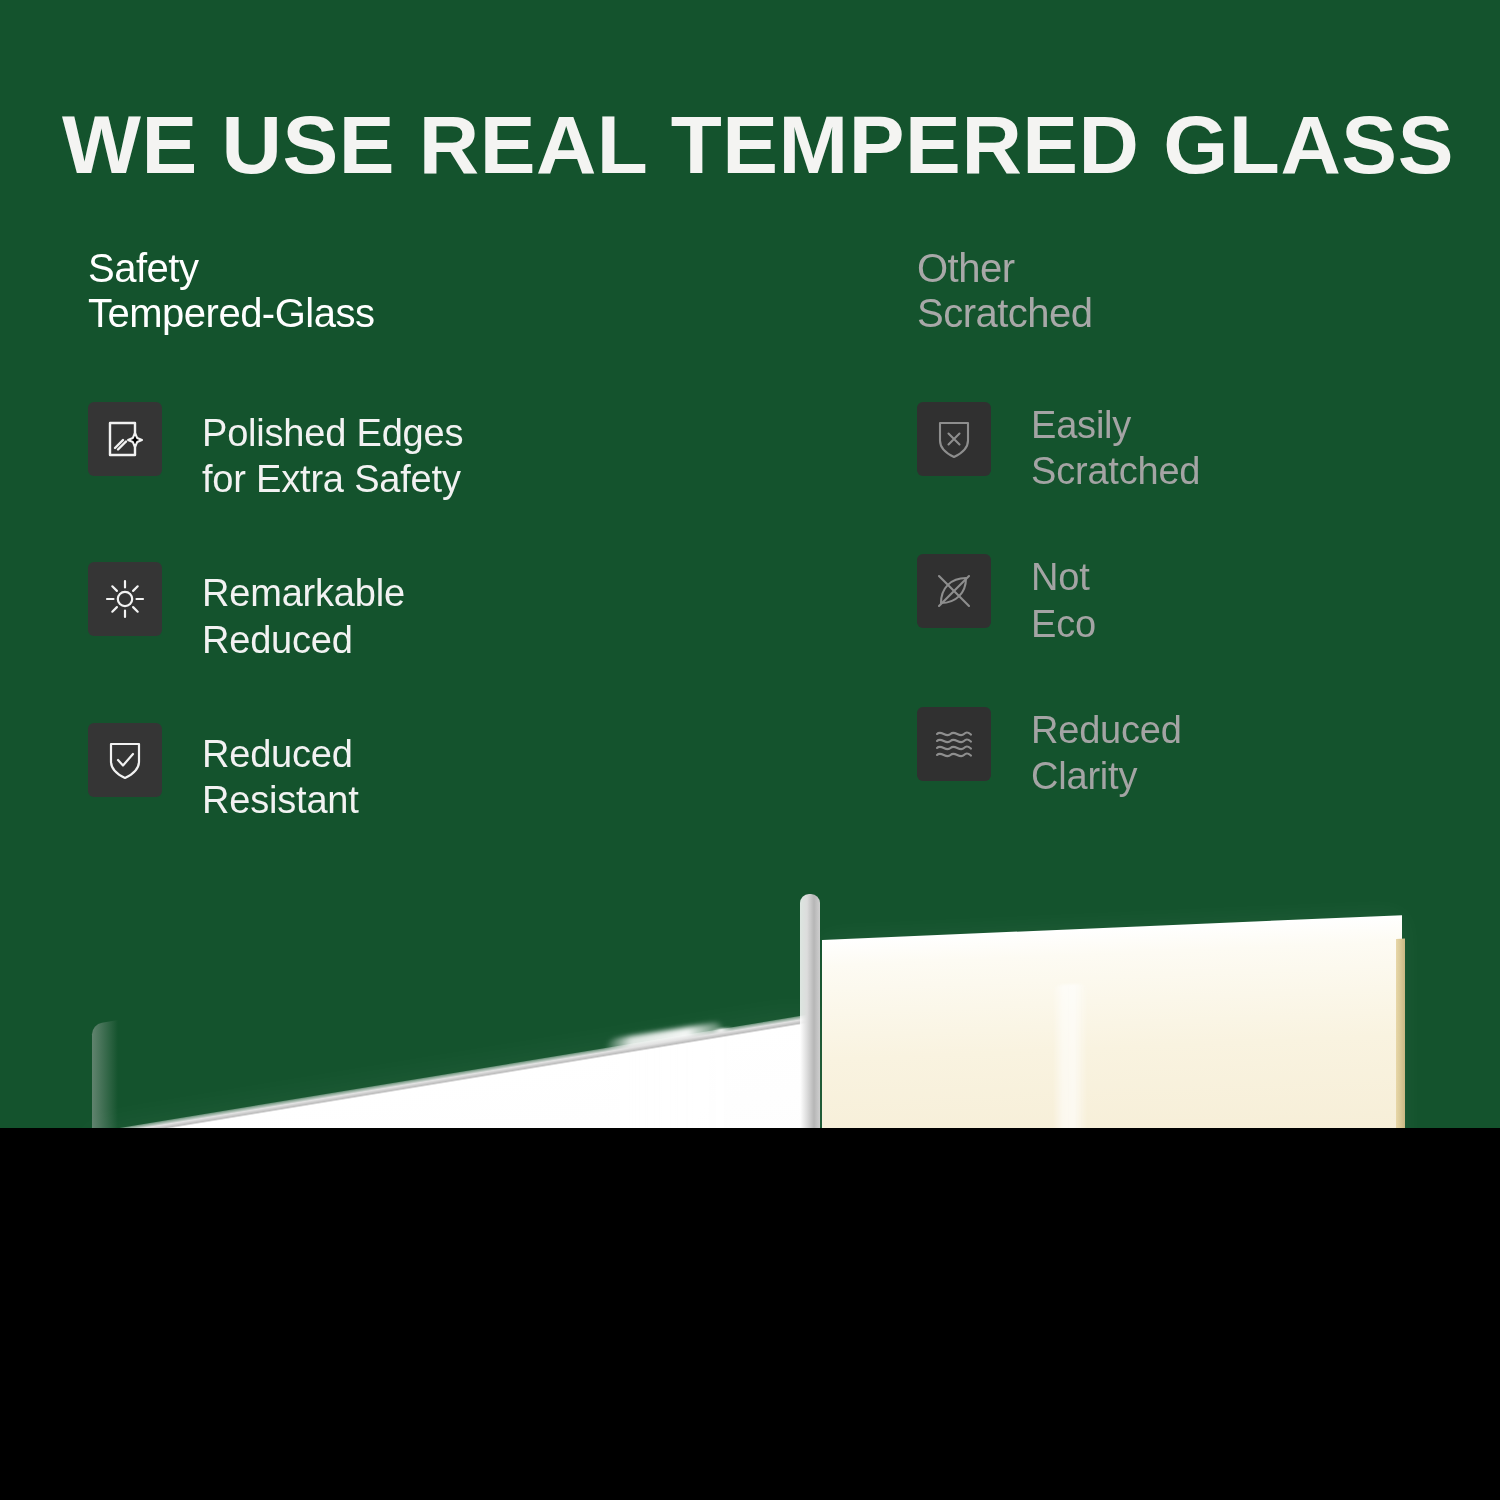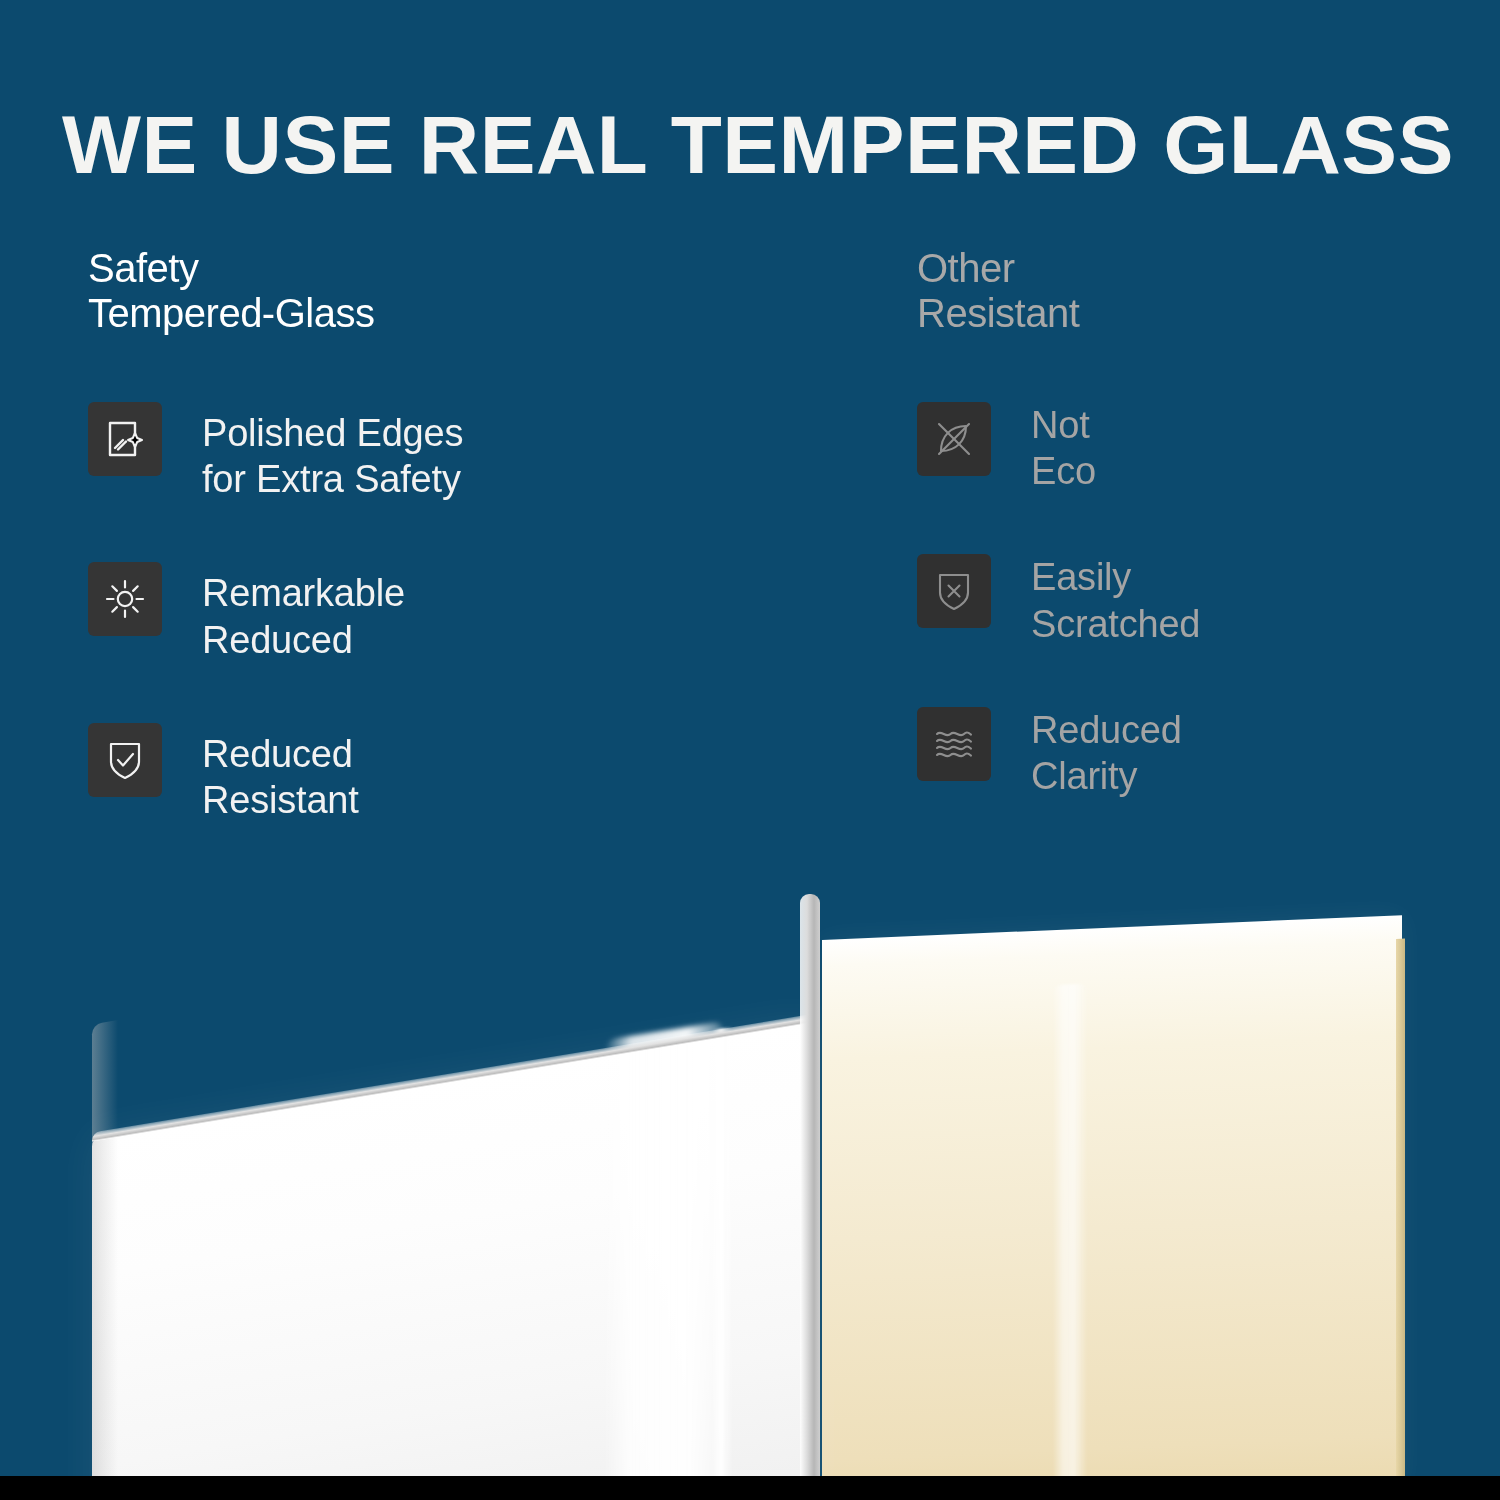--- a/index.html
+++ b/index.html
@@ -6,22 +6,22 @@
   html, body {
     margin: 0;
     padding: 0;
     background: #000;
   }
   * { box-sizing: border-box; }
 
   #page {
     position: relative;
     width: 1500px;
-    height: 1476px;
-    background: #0c4a6e;
+    height: 1128px;
+    background: #14532d;
     overflow: hidden;
     font-family: "Liberation Sans", "DejaVu Sans", sans-serif;
     -webkit-font-smoothing: antialiased;
   }
 
   
   #headline {
     position: absolute;
     left: 62px;
     top: 42px;
@@ -295,45 +295,45 @@
         </span>
         <span class="feature-label">Reduced
 Resistant</span>
       </li>
 
     </ul>
   </div>
 
   <div class="column" id="col-right">
     <div class="col-title">Other
-Resistant</div>
+Scratched</div>
 
     <ul class="feature-list">
+
+      <li class="feature">
+        <span class="feature-icon">
+          <svg width="42" height="42" viewBox="0 0 42 42" fill="none" stroke-width="2.1" stroke-linecap="round" stroke-linejoin="round">
+            <path d="M7 5 H35 V22.5 C35 30.5 28.5 35.5 21 39 C13.5 35.5 7 30.5 7 22.5 Z"></path>
+            <path d="M15.5 15.5 L26.5 26.5 M26.5 15.5 L15.5 26.5"></path>
+          </svg>
+        </span>
+        <span class="feature-label">Easily
+Scratched</span>
+      </li>
 
       <li class="feature">
         <span class="feature-icon">
           <svg width="42" height="42" viewBox="0 0 42 42" fill="none" stroke-width="2.1" stroke-linecap="round" stroke-linejoin="round">
             <path d="M33 8 C33 23 23 33 8 33 C8 18 18 8 33 8 Z"></path>
             <path d="M6 6 L36 36"></path>
             <path d="M36 6 L6 36"></path>
           </svg>
         </span>
         <span class="feature-label">Not
 Eco</span>
-      </li>
-
-      <li class="feature">
-        <span class="feature-icon">
-          <svg width="42" height="42" viewBox="0 0 42 42" fill="none" stroke-width="2.1" stroke-linecap="round" stroke-linejoin="round">
-            <path d="M7 5 H35 V22.5 C35 30.5 28.5 35.5 21 39 C13.5 35.5 7 30.5 7 22.5 Z"></path>
-            <path d="M15.5 15.5 L26.5 26.5 M26.5 15.5 L15.5 26.5"></path>
-          </svg>
-        </span>
-        <span class="feature-label">Easily
-Scratched</span>
       </li>
 
       <li class="feature">
         <span class="feature-icon">
           <svg width="42" height="42" viewBox="0 0 42 42" fill="none" stroke-width="2.1" stroke-linecap="round">
             <path d="M4 11 C8.5 6.5 13 15.5 17.5 11 C22 6.5 26.5 15.5 31 11 C34 8 36 10 38 11.6"></path>
             <path d="M4 18 C8.5 13.5 13 22.5 17.5 18 C22 13.5 26.5 22.5 31 18 C34 15 36 17 38 18.6"></path>
             <path d="M4 25 C8.5 20.5 13 29.5 17.5 25 C22 20.5 26.5 29.5 31 25 C34 22 36 24 38 25.6"></path>
             <path d="M4 32 C8.5 27.5 13 36.5 17.5 32 C22 27.5 26.5 36.5 31 32 C34 29 36 31 38 32.6"></path>
           </svg>

